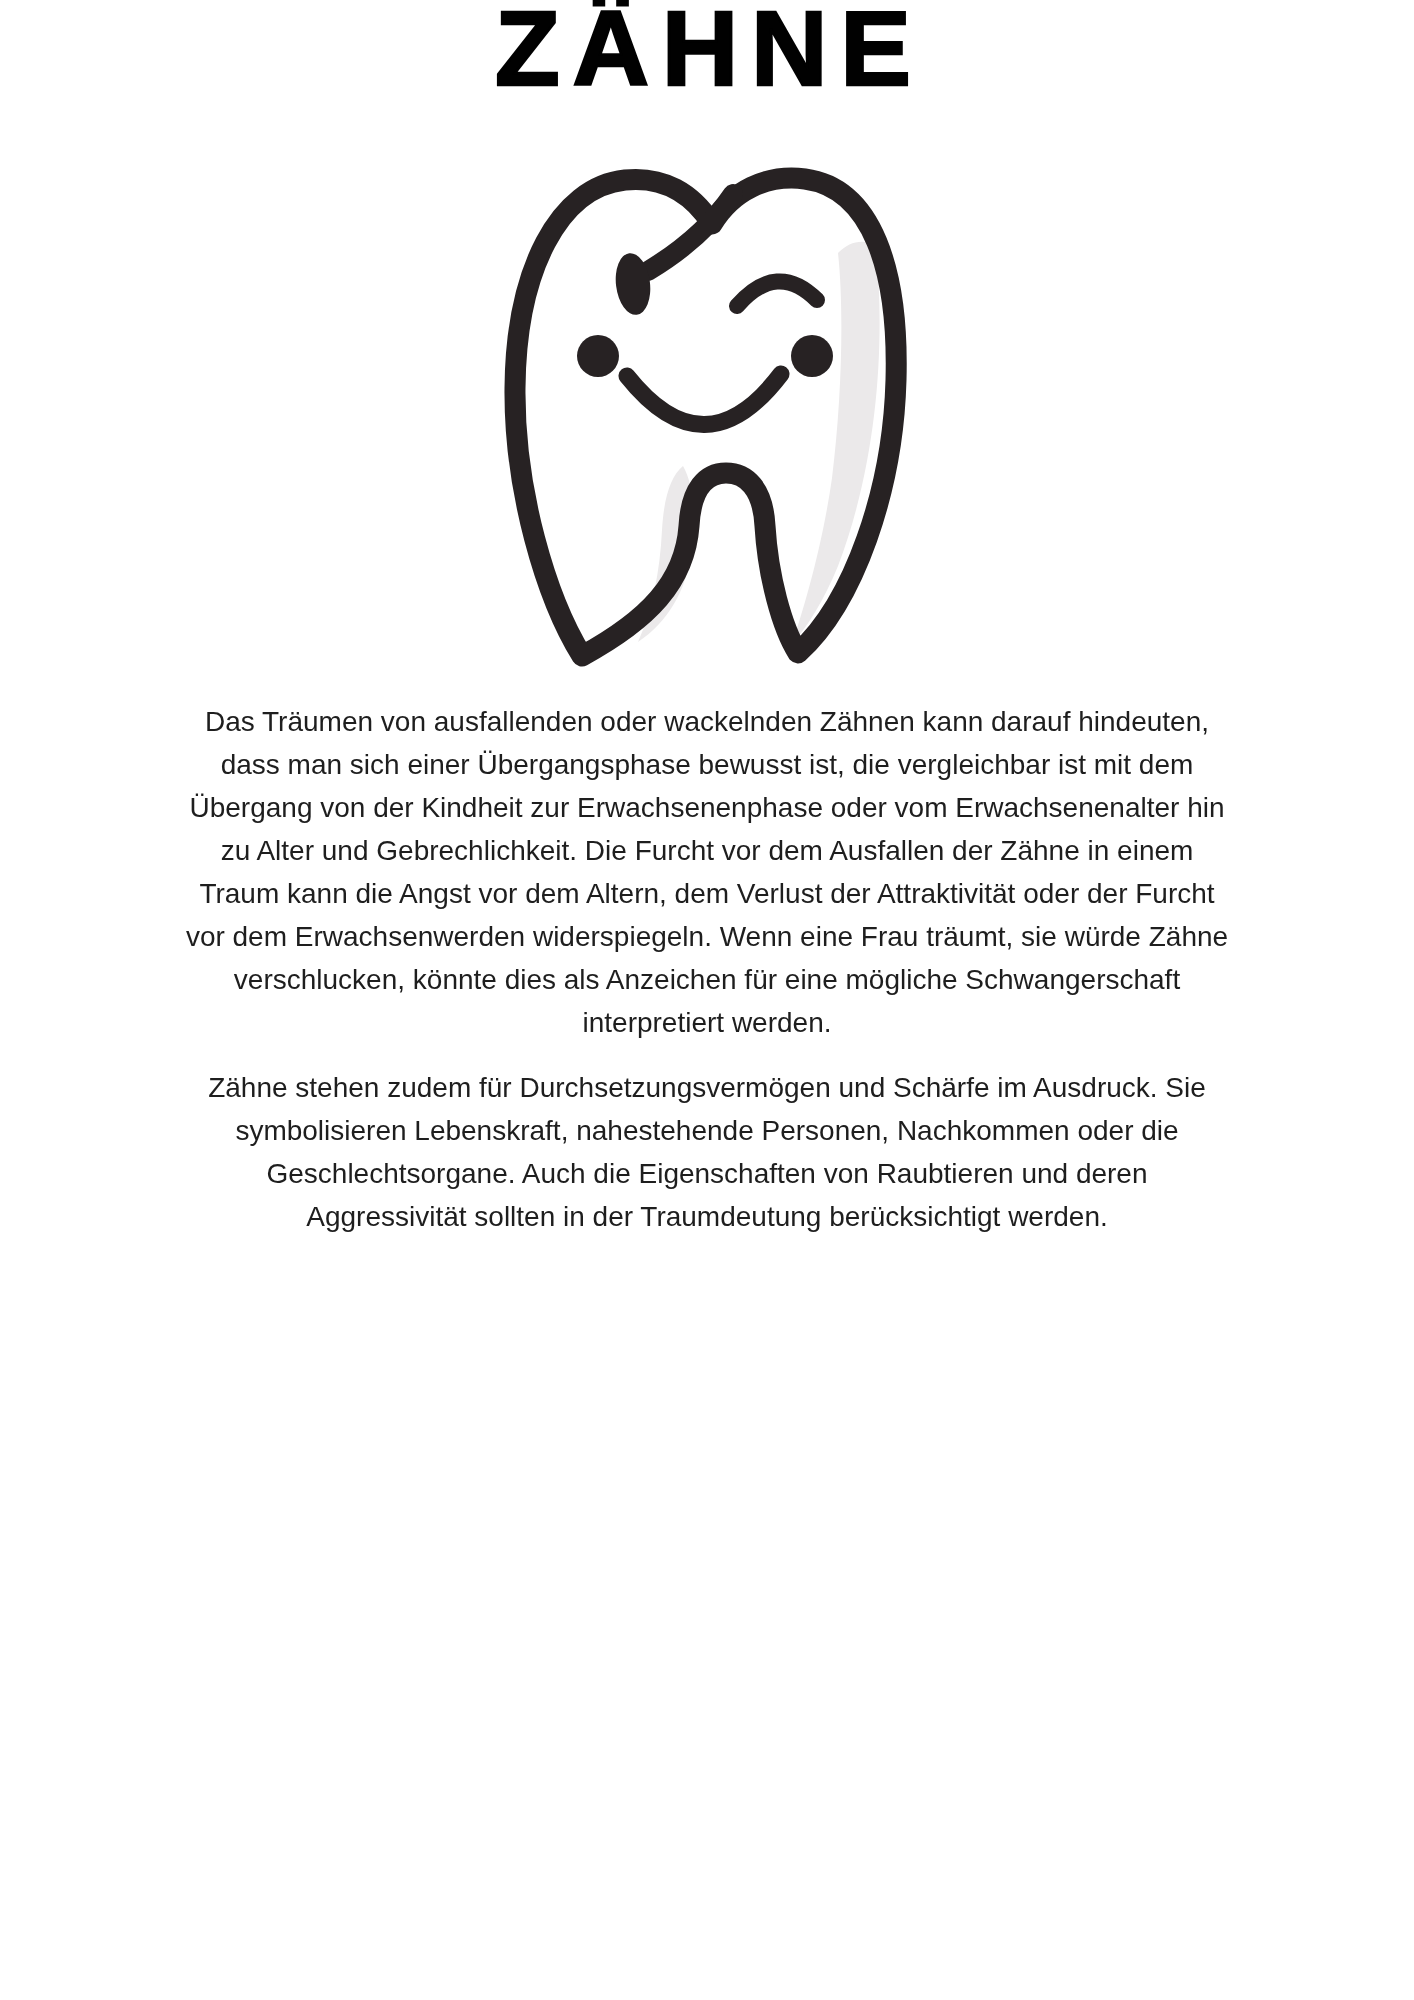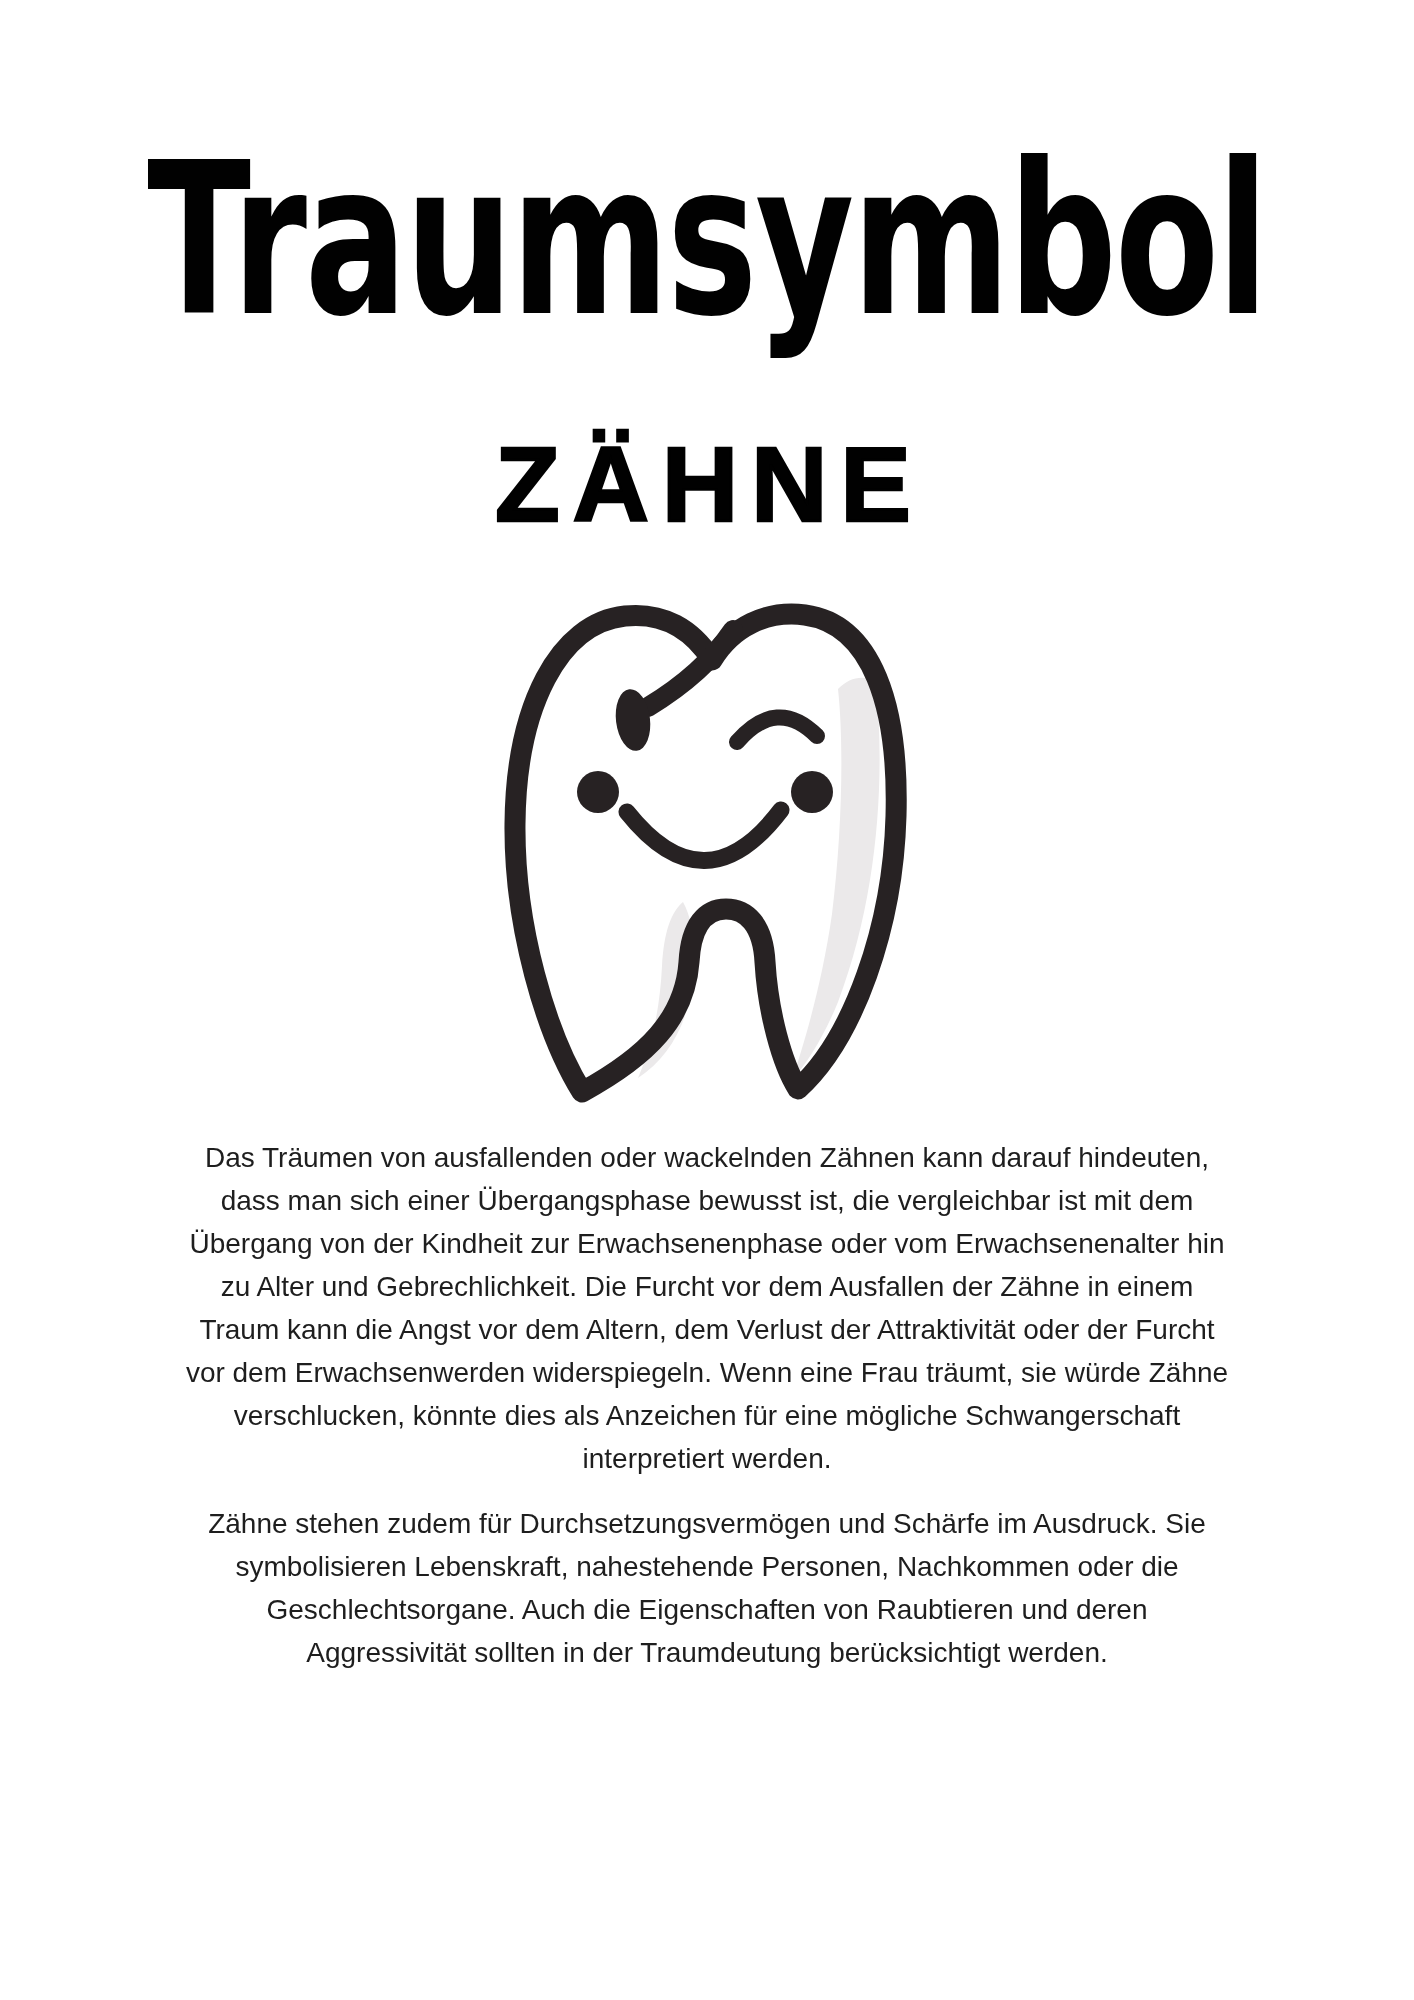--- a/index.html
+++ b/index.html
@@ -72,23 +72,20 @@
     white-space: pre-line;
   }
   .copy p:last-child { margin-bottom: 0; }
 </style>
 </head>
 <body>
 
 <main class="page">
 
   <header>
-    <div class="title-wrap">
-      <h1 class="title">Traumsymbol</h1>
-    </div>
     <h2 class="subtitle">ZÄHNE</h2>
   </header>
 
   <svg class="tooth" viewBox="0 0 442 520" xmlns="http://www.w3.org/2000/svg" aria-hidden="true">
 
     <path fill="#ffffff" d="M 96 498
              C 60 440, 28 332, 29 230
              C 30 112, 73 29, 139 22
              C 177 18, 206 35, 226 66
              C 246 33, 280 16, 319 21

